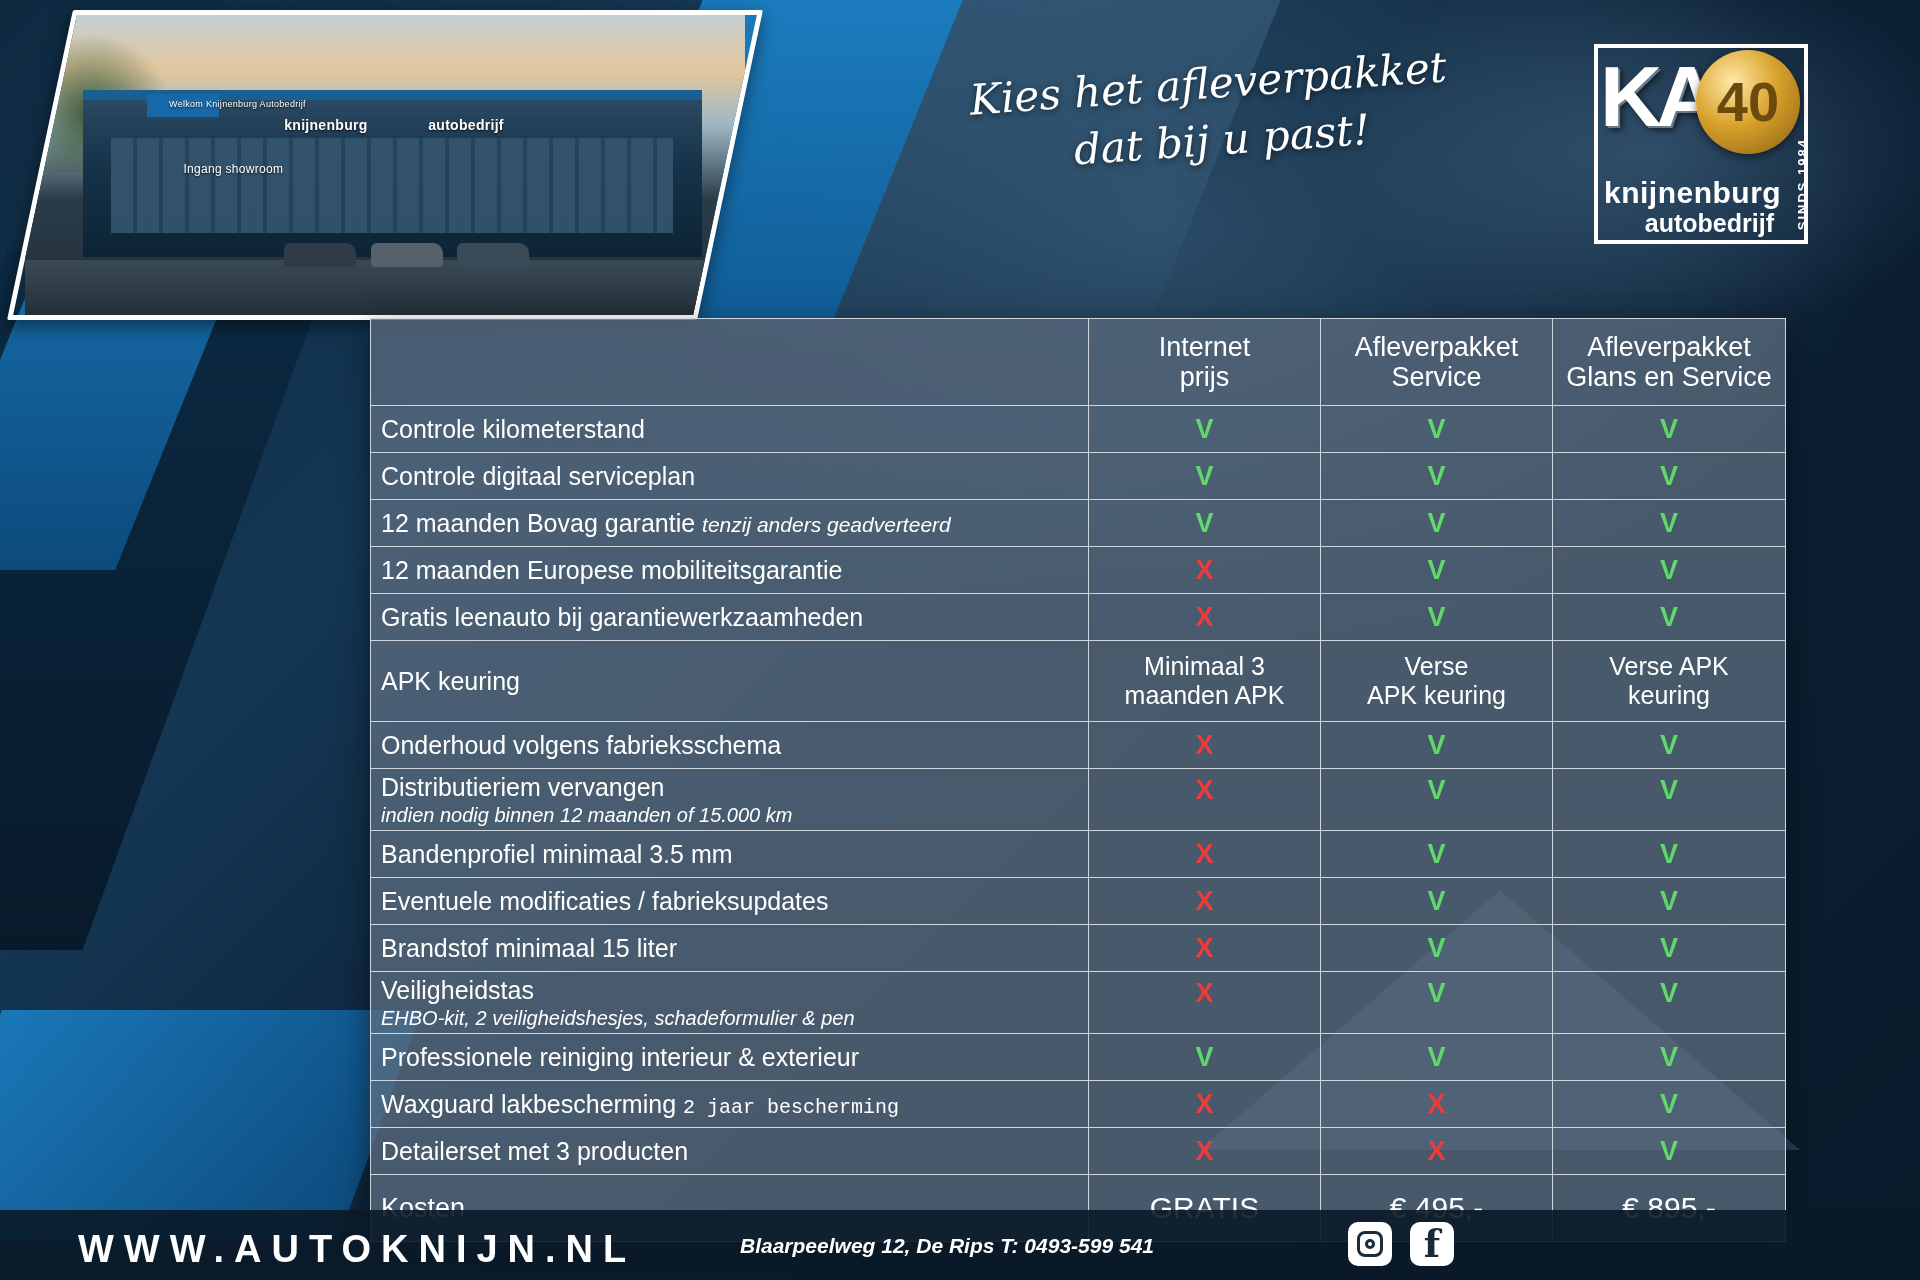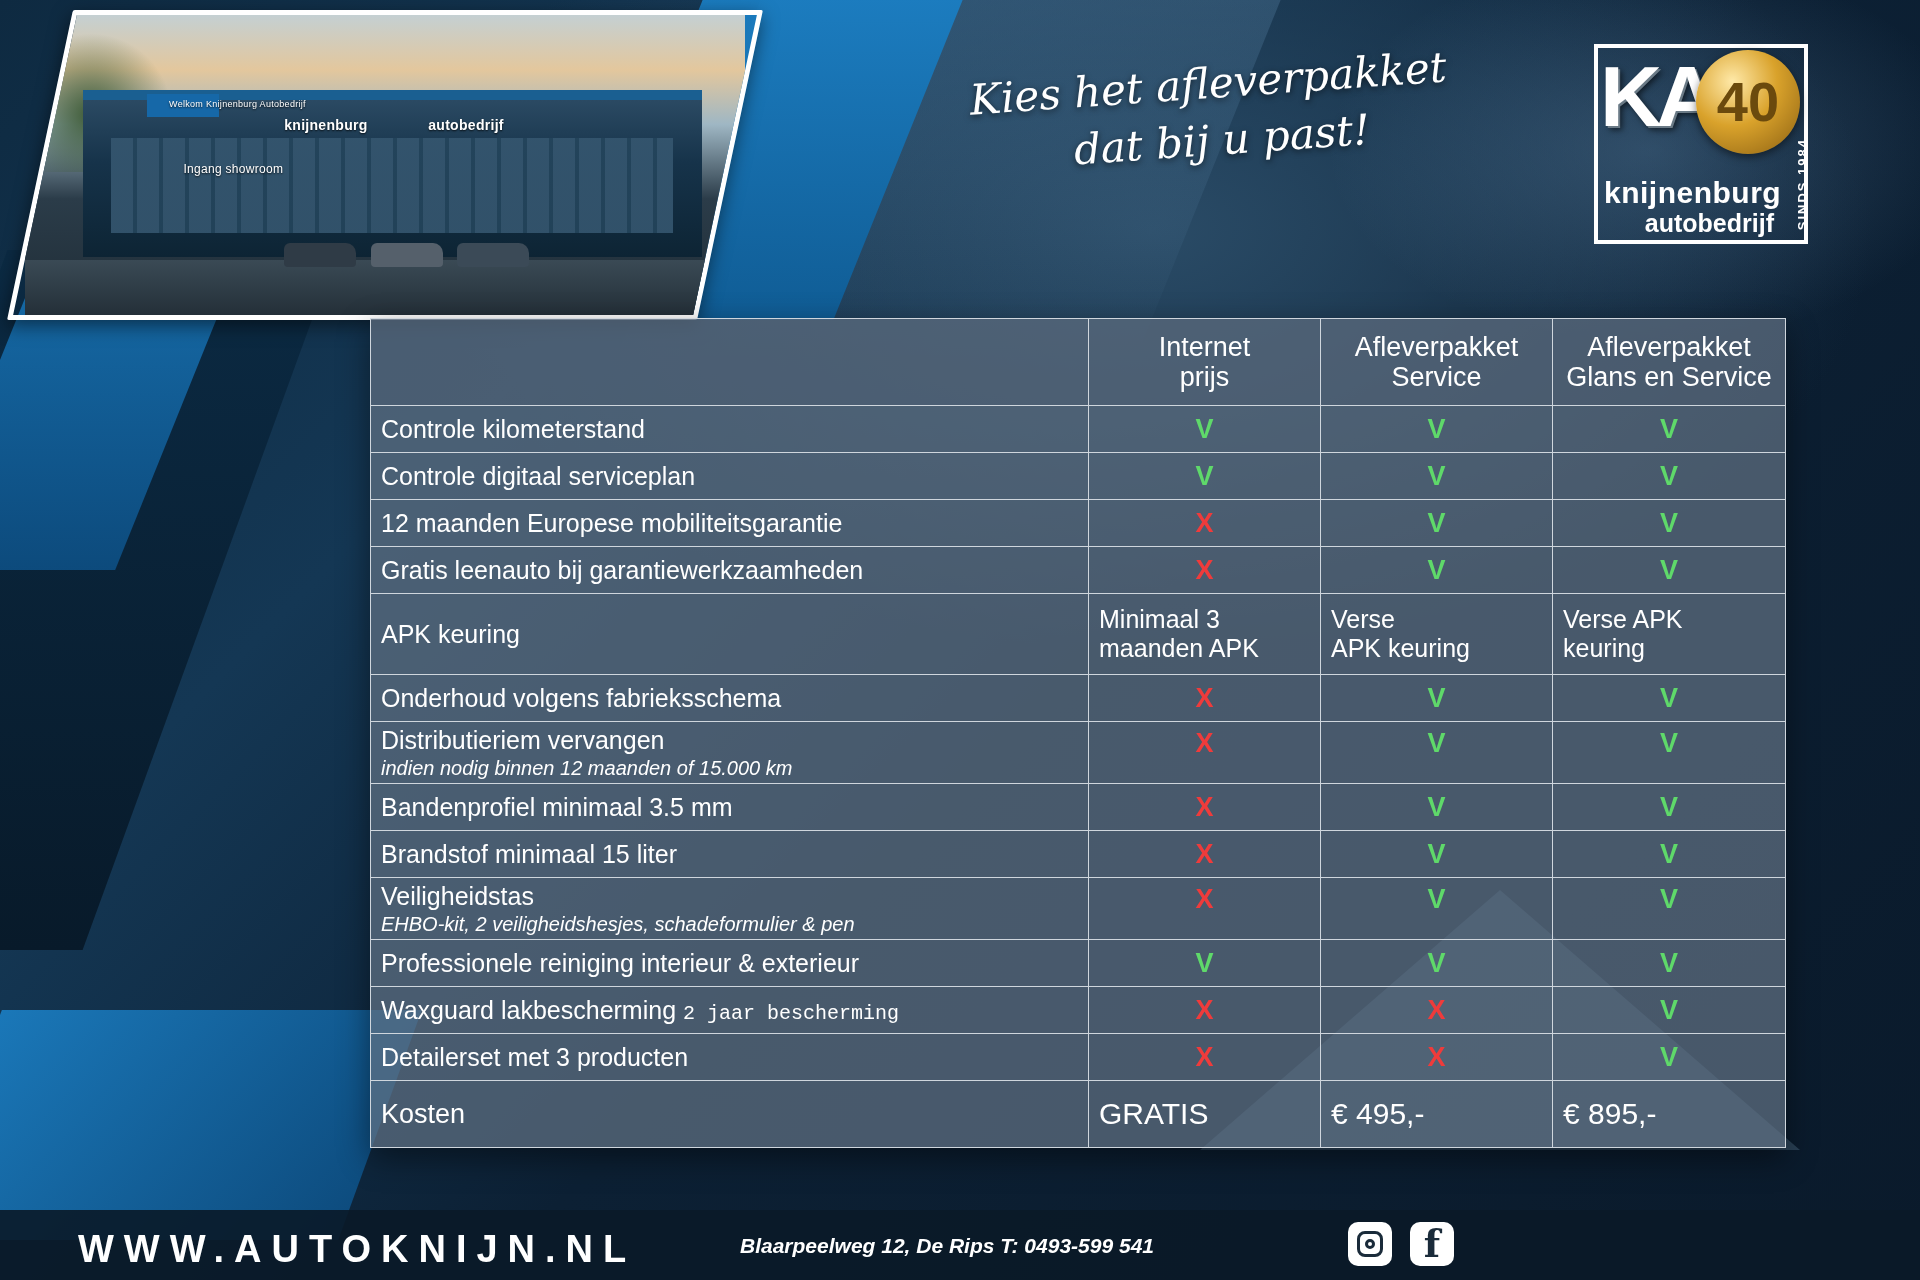--- a/index.html
+++ b/index.html
@@ -142,21 +142,21 @@
   thead th{
     background:rgba(88,104,122,.8);
     font-weight:normal;font-size:27px;line-height:1.12;text-align:center;
     height:78px;
   }
   thead th.blank{background:rgba(88,104,122,.8);}
   td.label{text-align:left;height:38px;}
   td.mark{text-align:center;font-weight:bold;font-size:27px;}
   .yes{color:#5fd96a;}
   .no{color:#ef3b3b;}
-  td.txt{font-size:25px;line-height:1.18;}
+  td.txt{text-align:center;font-size:25px;line-height:1.18;}
   .sub-it{font-style:italic;font-size:21px;}
   .note{display:block;font-style:italic;font-size:20px;line-height:1.1;margin-top:2px;}
   .small-reg{font-size:20px;font-family:Liberation Mono, monospace;}
   tr.tall td{height:72px;}
   tr.cost td{height:58px;font-size:30px;}
   tr.cost td.label{font-size:27px;}
   tr.cost td.txt{font-size:30px;}
   .footer-bar{
     position:absolute;left:0;bottom:0;width:1920px;height:70px;
     background:rgba(10,25,40,.9);
@@ -264,20 +264,29 @@
           <td class="mark yes">V</td>
           <td class="mark yes">V</td>
         </tr>
         <tr>
           <td class="label">Controle digitaal serviceplan</td>
           <td class="mark yes">V</td>
           <td class="mark yes">V</td>
           <td class="mark yes">V</td>
         </tr>
         <tr>
+          <td class="label">
+            <span>12 maanden Bovag garantie</span>
+            <span class="sub-it">tenzij anders geadverteerd</span>
+          </td>
+          <td class="mark yes">V</td>
+          <td class="mark yes">V</td>
+          <td class="mark yes">V</td>
+        </tr>
+        <tr>
           <td class="label">12 maanden Europese mobiliteitsgarantie</td>
           <td class="mark no">X</td>
           <td class="mark yes">V</td>
           <td class="mark yes">V</td>
         </tr>
         <tr>
           <td class="label">Gratis leenauto bij garantiewerkzaamheden</td>
           <td class="mark no">X</td>
           <td class="mark yes">V</td>
           <td class="mark yes">V</td>
@@ -307,20 +316,26 @@
           <td class="label">
             <span>Distributieriem vervangen</span>
             <span class="note">indien nodig binnen 12 maanden of 15.000 km</span>
           </td>
           <td class="mark no" style="vertical-align:top;padding-top:6px;">X</td>
           <td class="mark yes" style="vertical-align:top;padding-top:6px;">V</td>
           <td class="mark yes" style="vertical-align:top;padding-top:6px;">V</td>
         </tr>
         <tr>
           <td class="label">Bandenprofiel minimaal 3.5 mm</td>
+          <td class="mark no">X</td>
+          <td class="mark yes">V</td>
+          <td class="mark yes">V</td>
+        </tr>
+        <tr>
+          <td class="label">Eventuele modificaties / fabrieksupdates</td>
           <td class="mark no">X</td>
           <td class="mark yes">V</td>
           <td class="mark yes">V</td>
         </tr>
         <tr>
           <td class="label">Brandstof minimaal 15 liter</td>
           <td class="mark no">X</td>
           <td class="mark yes">V</td>
           <td class="mark yes">V</td>
         </tr>

